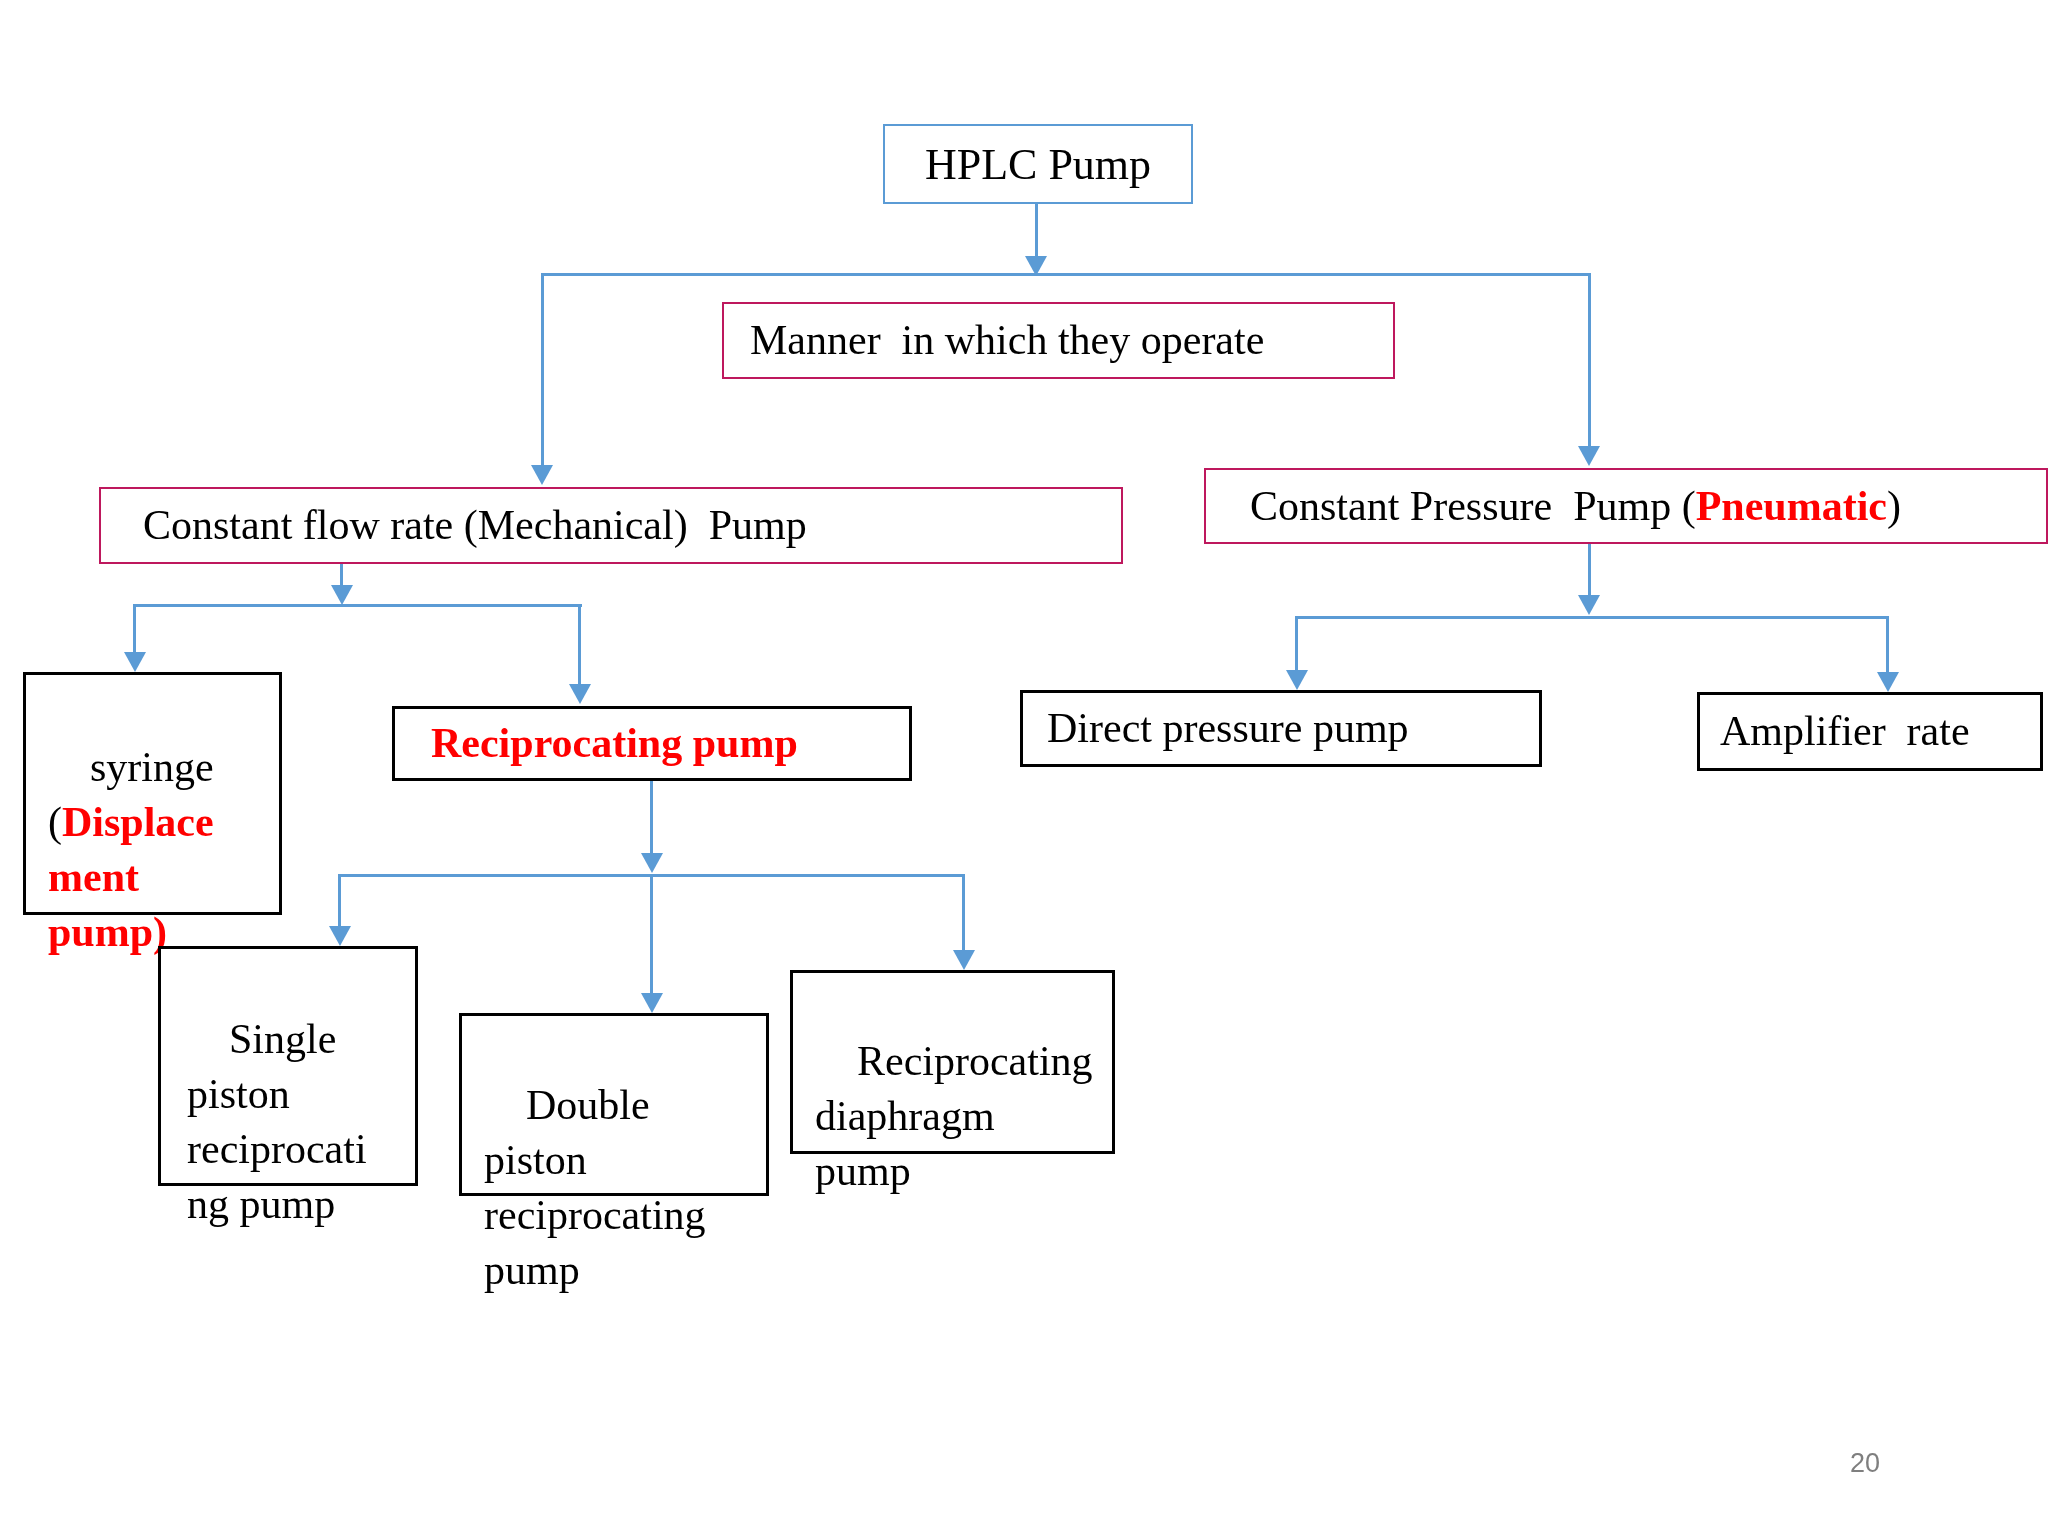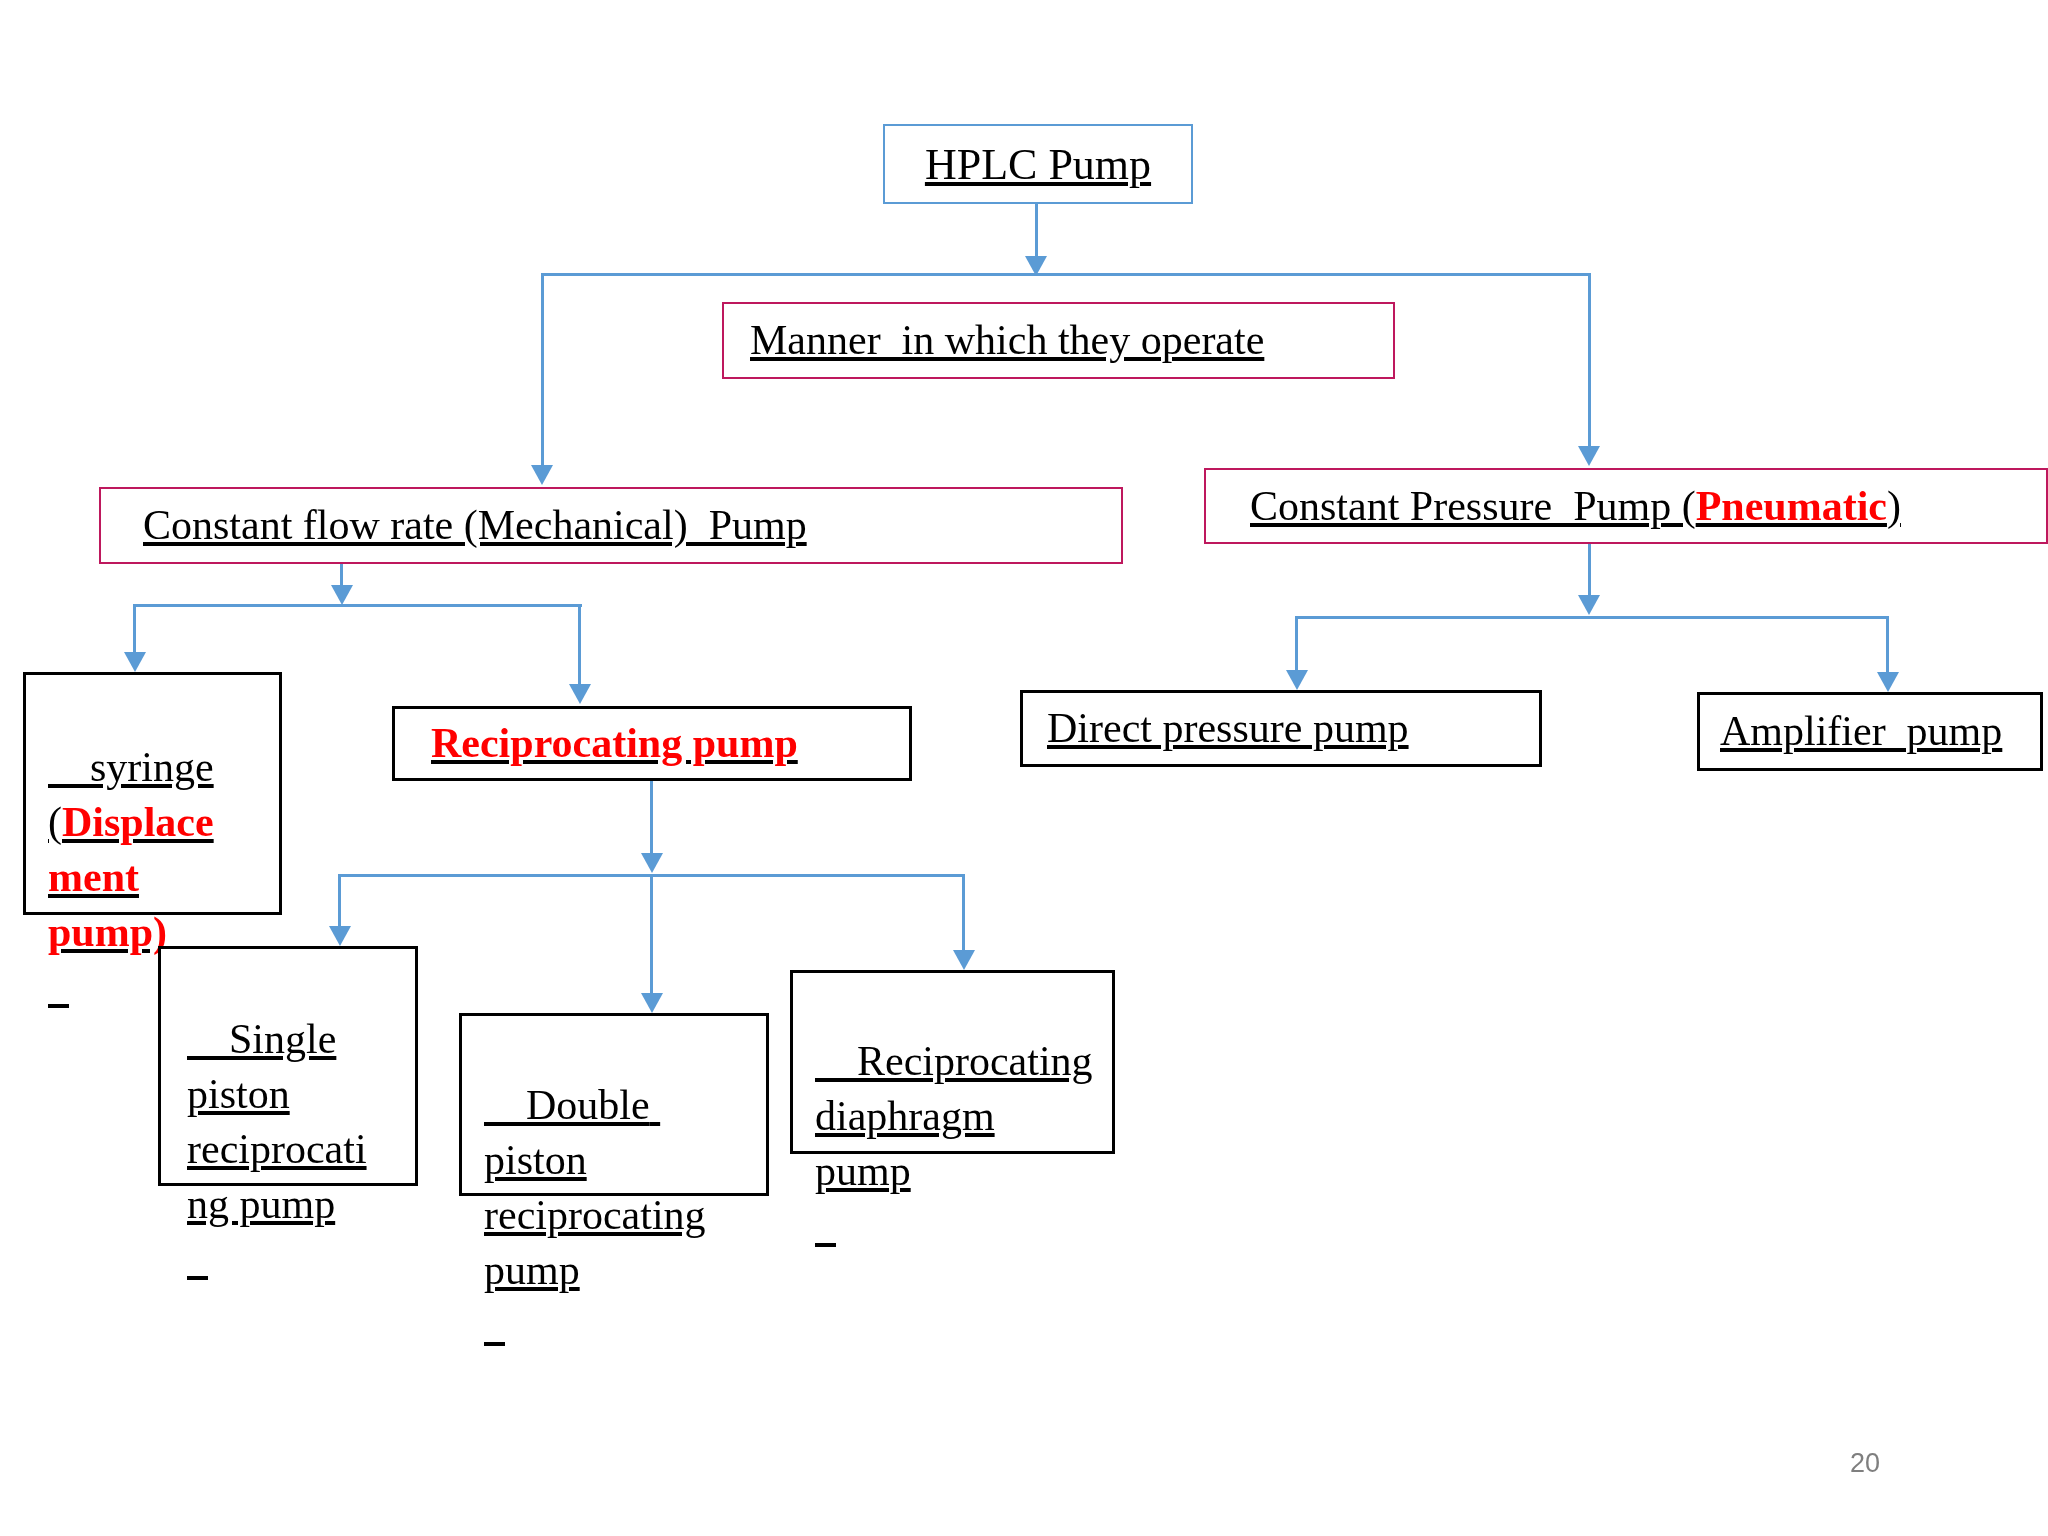--- a/index.html
+++ b/index.html
@@ -1,19 +1,19 @@
 <!DOCTYPE html>
 <html><head>
 <meta charset="utf-8">
 <style>
   html,body{margin:0;padding:0;background:#ffffff;}
   #stage{position:relative;width:2048px;height:1536px;background:#ffffff;overflow:hidden;
          font-family:"Liberation Serif", serif;}
   .box{position:absolute;background:#ffffff;color:#000000;box-sizing:border-box;
-       font-size:42px;line-height:55px;white-space:pre-wrap;text-decoration:underline;}
+       font-size:42px;line-height:55px;white-space:pre-wrap;}
   .vcenter{display:flex;align-items:center;}
   .b-blue{border:2px solid #5B9BD5;}
   .b-thin{border:2px solid #be185d;}
   .b-thick{border:3px solid #000000;}
   .red{color:#FF0000;font-weight:bold;}
   .hline,.vline{position:absolute;background:#5B9BD5;}
   .hline{height:3px;}
   .vline{width:3px;}
   .arrow{position:absolute;width:0;height:0;
          border-left:11px solid transparent;border-right:11px solid transparent;
@@ -82,21 +82,21 @@
 ment
 pump)</span></span>
   </div>
   <div class="box b-thick vcenter" id="node-recip">
     <span class="red">Reciprocating pump</span>
   </div>
   <div class="box b-thick vcenter" id="node-direct">
     <span>Direct pressure pump</span>
   </div>
   <div class="box b-thick vcenter" id="node-amplifier">
-    <span>Amplifier  pump</span>
+    <span>Amplifier  rate</span>
   </div>
 
   <div class="vline" style="left:650px;top:781px;height:72px;"></div>
   <div class="arrow" style="left:641px;top:853px;"></div>
   <div class="hline" style="left:340px;top:874px;width:624px;"></div>
   <div class="vline" style="left:338px;top:874px;height:52px;"></div>
   <div class="arrow" style="left:329px;top:926px;"></div>
   <div class="vline" style="left:650px;top:874px;height:119px;"></div>
   <div class="arrow" style="left:641px;top:993px;"></div>
   <div class="vline" style="left:962px;top:874px;height:76px;"></div>

